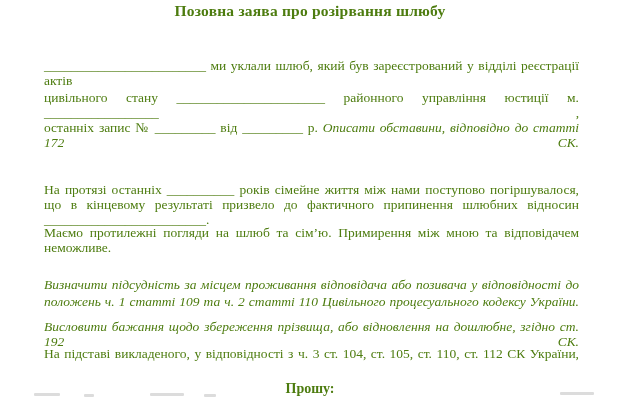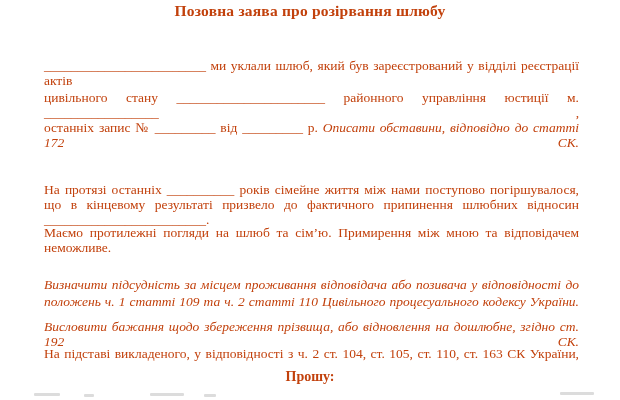--- a/index.html
+++ b/index.html
@@ -7,21 +7,21 @@
     padding: 0;
     background: #ffffff;
   }
   .page {
     position: relative;
     width: 620px;
     height: 400px;
     background: #ffffff;
     overflow: hidden;
     font-family: "Liberation Serif", "DejaVu Serif", serif;
-    color: #c2410c;
+    color: #4d7c0f;
   }
   .doc-title {
     position: absolute;
     top: 2px;
     left: 0;
     right: 0;
     margin: 0;
     text-align: center;
     font-size: 15.5px;
     font-weight: bold;
@@ -42,21 +42,21 @@
     line-height: 17px;
   }
   .note {
     font-style: italic;
   }
   .request-heading {
     position: absolute;
     top: 365px;
     left: 0;
     right: 0;
-    margin: 4px;
+    margin: 16px;
     text-align: center;
     font-size: 14px;
     font-weight: bold;
   }
   
   .clip-mark {
     position: absolute;
     height: 3px;
     background: #dcdcdc;
     border-radius: 1px;
@@ -78,21 +78,21 @@
 
   <p class="line" style="top:209px">Маємо протилежні погляди на шлюб та сім’ю. Примирення між мною та відповідачем неможливе.</p>
 
   <p class="line" style="top:166px">На протязі останніх __________ років сімейне життя між нами поступово погіршувалося, що в кінцевому результаті призвело до фактичного припинення шлюбних відносин ________________________.</p>
 
 
   <p class="line note wide" style="top:260px">Визначити підсудність за місцем проживання відповідача або позивача у відповідності до положень ч. 1 статті 109 та ч. 2 статті 110 Цивільного процесуального кодексу України.</p>
 
   <p class="line note" style="top:303px">Висловити бажання щодо збереження прізвища, або відновлення на дошлюбне, згідно ст. 192 СК.</p>
 
-  <p class="line" style="top:330px">На підставі викладеного, у відповідності з ч. 2 ст. 104, ст. 105, ст. 110, ст. 163 СК України,</p>
+  <p class="line" style="top:330px">На підставі викладеного, у відповідності з ч. 3 ст. 104, ст. 105, ст. 110, ст. 112 СК України,</p>
 
   <h2 class="request-heading">Прошу:</h2>
 
   <div>
     <span class="clip-mark" style="top:393px; left:34px;  width:26px;"></span>
     <span class="clip-mark" style="top:394px; left:84px;  width:10px;"></span>
     <span class="clip-mark" style="top:393px; left:150px; width:34px;"></span>
     <span class="clip-mark" style="top:394px; left:204px; width:12px;"></span>
     <span class="clip-mark" style="top:392px; left:560px; width:34px;"></span>
   </div>

